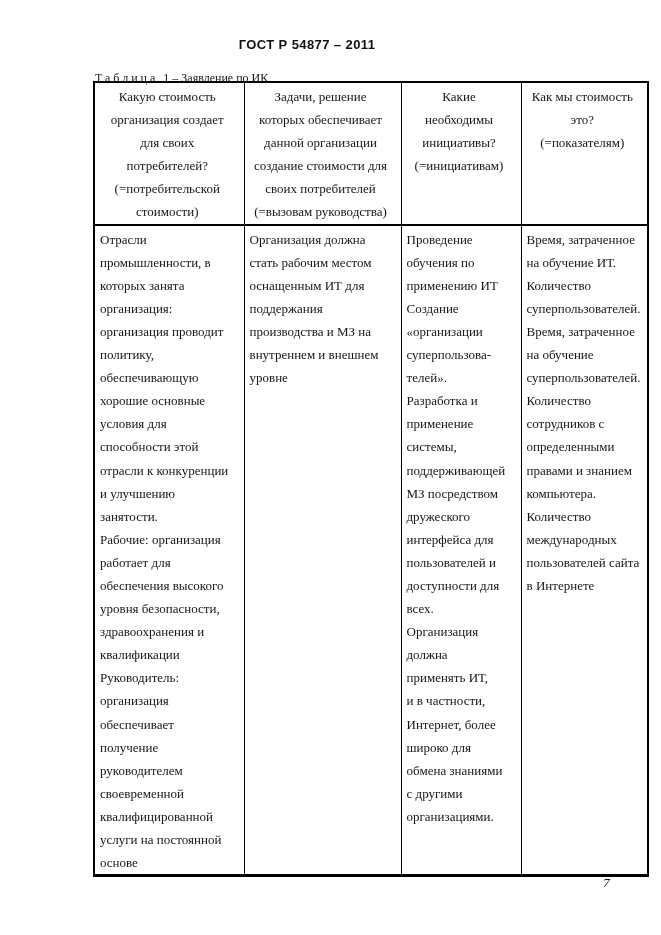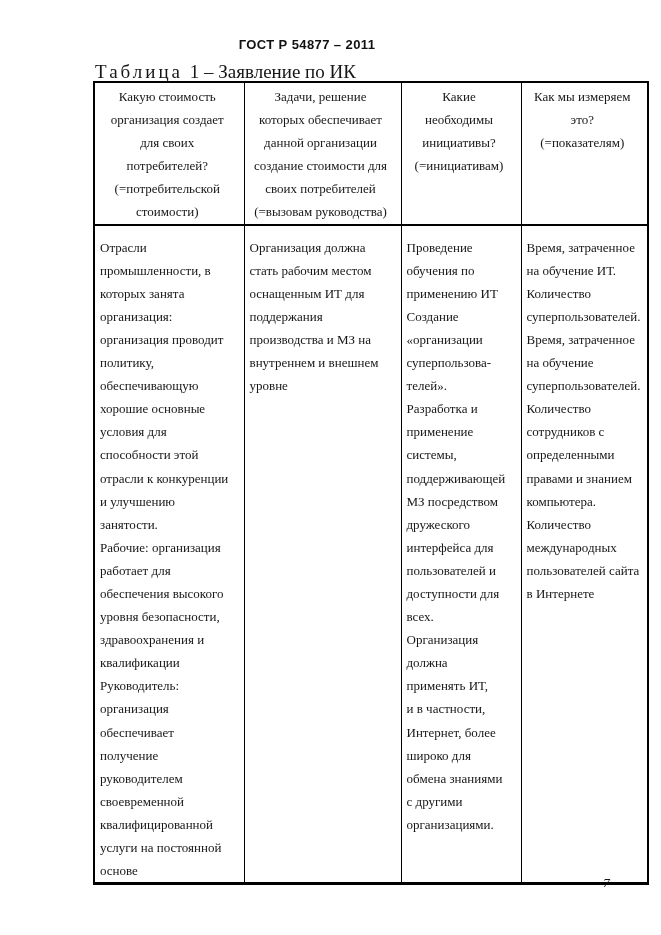--- a/index.html
+++ b/index.html
@@ -22,23 +22,23 @@
     right: 47px;
     text-align: center;
     font-family: "Liberation Sans", sans-serif;
     font-weight: bold;
     font-size: 13px;
     letter-spacing: 0.4px;
     color: #111;
   }
   .caption {
     position: absolute;
-    top: 61px;
+    top: 71px;
     left: 95px;
-    font-size: 19px;
+    font-size: 12px;
     white-space: nowrap;
   }
   .caption-word {
     letter-spacing: 3px;
     margin-right: 2px;
   }
   table.ik-table {
     position: absolute;
     top: 81px;
     left: 93px;
@@ -59,21 +59,21 @@
   }
   table.ik-table th {
     font-weight: normal;
     text-align: center;
     padding: 2px 4px 0 0;
     height: 131px;
     border-bottom-width: 2px;
   }
   table.ik-table td {
     text-align: left;
-    padding: 10px 2px 0 5px;
+    padding: 2px 2px 0 5px;
     height: 640px;
   }
   .page-number {
     position: absolute;
     top: 875px;
     left: 603px;
     font-size: 13.5px;
     font-style: italic;
   }
 </style>
@@ -105,21 +105,21 @@
       <th>Задачи, решение
 которых обеспечивает
 данной организации
 создание стоимости для
 своих потребителей
 (=вызовам руководства)</th>
       <th>Какие
 необходимы
 инициативы?
 (=инициативам)</th>
-      <th>Как мы измеряем
+      <th>Как мы стоимость
 это?
 (=показателям)</th>
     </tr>
   </thead>
   <tbody>
     <tr>
       <td>Отрасли
 промышленности, в
 которых занята
 организация:

